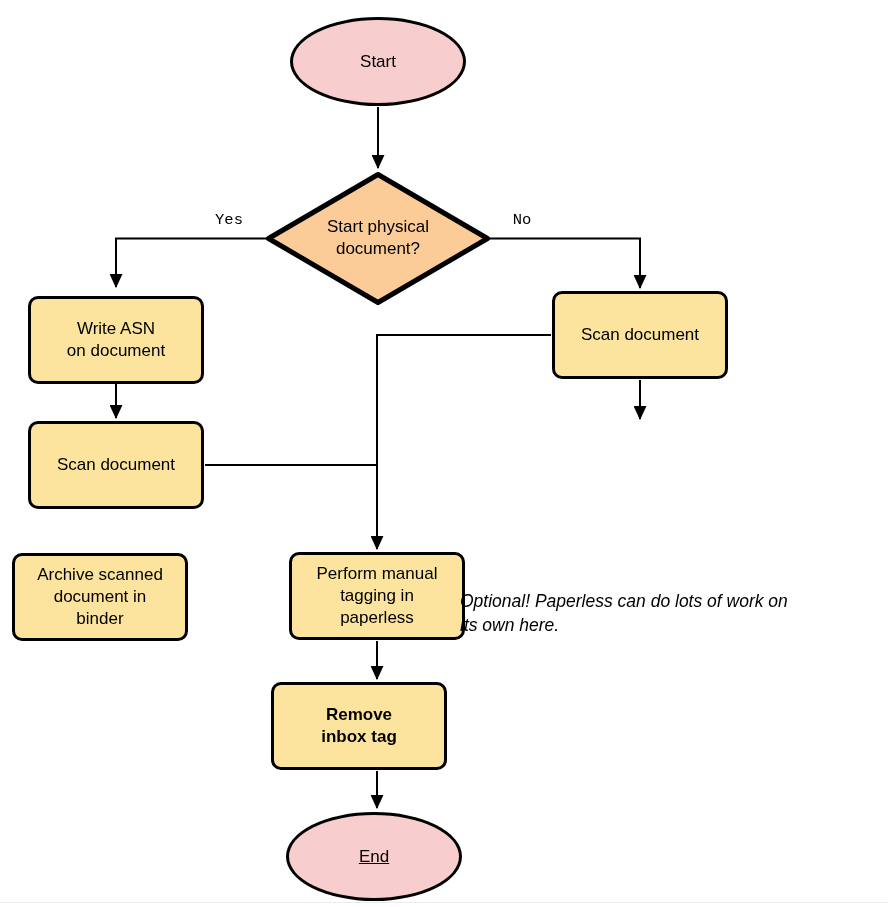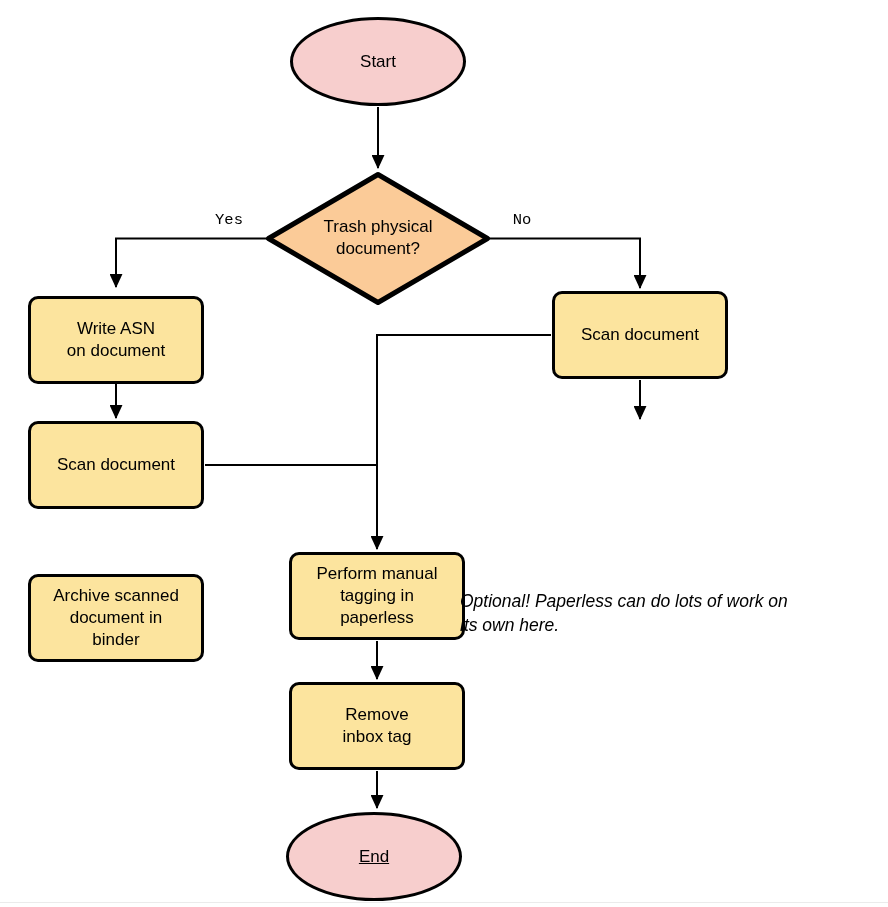--- a/index.html
+++ b/index.html
@@ -92,25 +92,25 @@
     left: 0;
     top: 902px;
     width: 888px;
     height: 1px;
     background: #ebebeb;
   }
   
   .n-start      { left: 290px; top: 17px;  }
   .n-write-asn  { left: 28px;  top: 296px; text-align: center; }
   .n-scan-left  { left: 28px;  top: 421px; }
-  .n-archive    { left: 28px;  top: 553px; margin-top: 21px; }
+  .n-archive    { left: 12px;  top: 553px; }
   .n-scan-right { left: 552px; top: 291px; }
   .n-trash      { left: 552px; top: 422px; }
   .n-tagging    { left: 289px; top: 552px; }
-  .n-remove     { left: 289px; top: 682px; }
+  .n-remove     { left: 271px; top: 682px; font-weight: bold; }
   .n-end        { left: 286px; top: 812px; text-decoration: underline; }
 </style>
 </head>
 <body>
 
 <div class="canvas">
 
   <svg class="edge-layer" viewBox="0 0 888 907" xmlns="http://www.w3.org/2000/svg">
     <defs>
       <marker id="arrow" viewBox="0 0 13 12" markerUnits="userSpaceOnUse" markerWidth="14" markerHeight="13" refX="12" refY="6" orient="auto">
@@ -126,21 +126,21 @@
     <path class="edge" d="M551,335 L377,335 L377,549" marker-end="url(#arrow)"></path>
     <path class="edge" d="M640,380 L640,419" marker-end="url(#arrow)"></path>
     <path class="edge" d="M377,641 L377,679" marker-end="url(#arrow)"></path>
     <path class="edge" d="M377,771 L377,808" marker-end="url(#arrow)"></path>
 
     <polygon class="diamond" points="378,174.5 487.5,238.5 378,302.5 268.5,238.5"></polygon>
   </svg>
 
   <div class="node terminal n-start">Start</div>
 
-  <div class="decision-label">Trash physical
+  <div class="decision-label">Start physical
 document?</div>
 
   <div class="edge-label yes">Yes</div>
   <div class="edge-label no">No</div>
 
   <div class="node process n-write-asn">Write ASN
 on document</div>
   <div class="node process n-scan-left">Scan document</div>
   <div class="node process n-archive">Archive scanned
 document in

